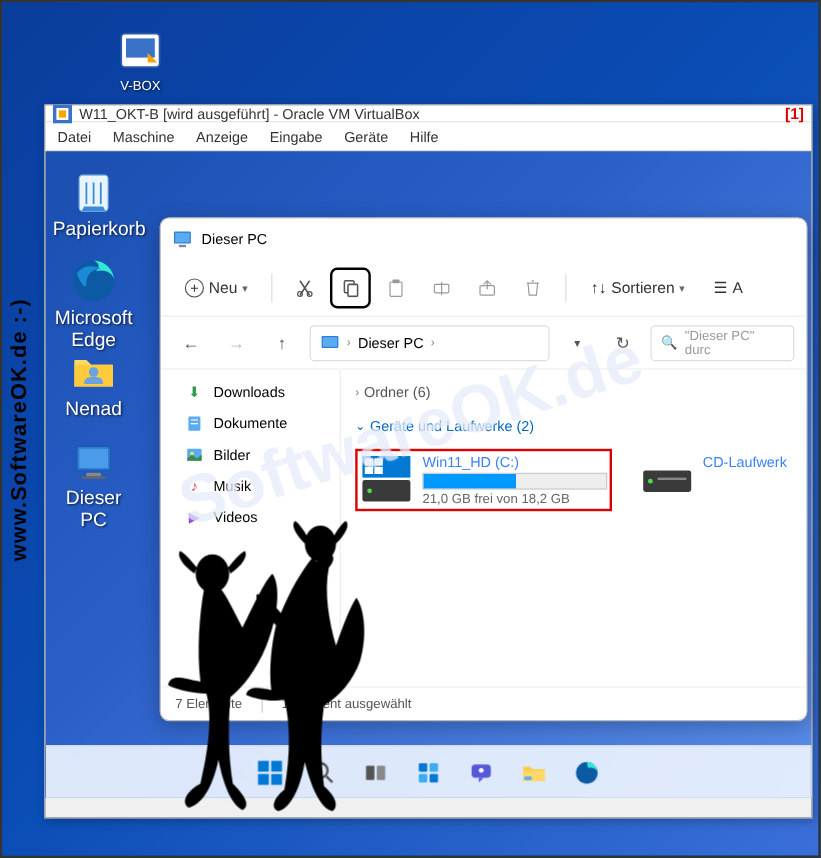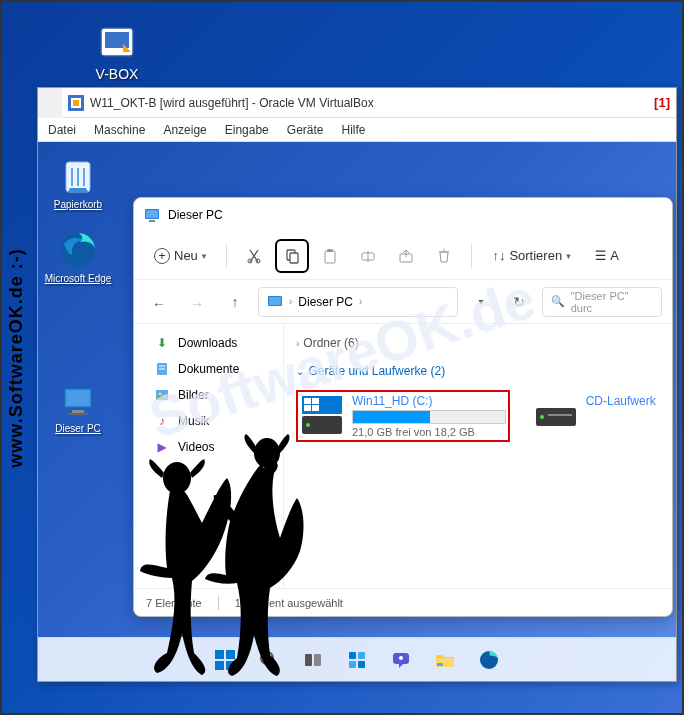--- a/index.html
+++ b/index.html
@@ -1,38 +1,38 @@
 <!DOCTYPE html>
 <html><head>
 <meta charset="utf-8">
 <style>
 * { margin: 0; padding: 0; box-sizing: border-box; font-family: 'Segoe UI', Tahoma, sans-serif; }
 body { width: 684px; height: 715px; background: #0a4db5; position: relative; overflow: hidden; border: 2px solid #333; }
 
 
 .desktop { position: absolute; inset: 0; background: linear-gradient(135deg, #0a3d9c 0%, #0a4db5 50%, #3a6fd8 100%); }
-.desktop-icon { position: absolute; width: 70px; text-align: center; color: white; font-size: 14px; cursor: pointer; }
+.desktop-icon { position: absolute; width: 70px; text-align: center; color: white; font-size: 11px; cursor: pointer; }
 .desktop-icon .icon-img { width: 40px; height: 40px; margin: 0 auto 4px; display: flex; align-items: center; justify-content: center; }
 .desktop-icon .label { text-shadow: 1px 1px 2px rgba(0,0,0,0.8); }
 
 .vbox-icon .icon-img svg { width: 36px; height: 36px; }
 
 
 .vbox-window { position: absolute; left: 35px; top: 85px; width: 640px; height: 595px; background: #f0f0f0; border: 1px solid #999; box-shadow: 2px 2px 8px rgba(0,0,0,0.3); }
-.vbox-titlebar { height: 30px; background: #fff; display: flex; align-items: center; padding: 0 6px; border-bottom: 1px solid #e0e0e0; margin-left: 24px; }
+.vbox-titlebar { height: 14px; background: #fff; display: flex; align-items: center; padding: 0 6px; border-bottom: 1px solid #e0e0e0; }
 .vbox-titlebar .vbox-logo { width: 16px; height: 16px; margin-right: 6px; }
 .vbox-titlebar .title { font-size: 12px; color: #333; flex: 1; }
 .vbox-titlebar .annotation { color: #d00; font-weight: bold; font-size: 13px; margin-left: 20px; }
 .vbox-menu { height: 24px; background: #fff; display: flex; align-items: center; padding: 0 10px; gap: 18px; font-size: 12px; color: #333; border-bottom: 1px solid #ddd; }
 .vbox-menu span { cursor: pointer; text-align: center; }
 
 .vm-content { position: relative; height: calc(100% - 54px); background: linear-gradient(135deg, #1a4fb0 0%, #2a5fc8 40%, #5a8ce8 100%); }
 
 
-.vm-desktop-icon { position: absolute; width: 68px; text-align: center; color: white; font-size: 10px; cursor: pointer; text-decoration: underline; }
+.vm-desktop-icon { position: absolute; width: 68px; text-align: center; color: white; font-size: 16px; cursor: pointer; }
 .vm-desktop-icon .icon-box { width: 40px; height: 40px; margin: 0 auto 3px; display: flex; align-items: center; justify-content: center; }
 .vm-desktop-icon .label { text-shadow: 1px 1px 2px rgba(0,0,0,0.7); }
 
 
 .explorer { position: absolute; left: 95px; top: 55px; width: 540px; height: 420px; background: #fff; border: 1px solid #bbb; border-radius: 8px; box-shadow: 0 4px 16px rgba(0,0,0,0.25); overflow: hidden; }
 .explorer-title { height: 34px; display: flex; align-items: center; padding: 0 10px; font-size: 12px; gap: 8px; }
 .explorer-title .pc-icon { width: 16px; height: 16px; }
 .explorer-toolbar { height: 48px; display: flex; align-items: center; padding: 0 10px; gap: 4px; border-bottom: 1px solid #eee; }
 .toolbar-btn { display: flex; align-items: center; gap: 4px; padding: 6px 10px; font-size: 13px; color: #333; cursor: pointer; border-radius: 4px; }
 .toolbar-btn.new { border-right: none; }
@@ -132,20 +132,31 @@
         <div class="icon-box">
           <svg viewBox="0 0 40 40">
               <circle cx="20" cy="20" r="17" fill="#0c59a4"></circle>
               <path d="M20 3 A17 17 0 0 1 37 20 C37 14 30 10 22 12 C28 6 20 3 20 3" fill="#30e8d5"></path>
               <path d="M6 14 C10 8 18 6 26 10 C20 10 14 14 14 22 C14 28 10 24 6 14" fill="#1a8ad6"></path>
             </svg>
         </div>
         <div class="label">Microsoft Edge</div>
       </div>
 
+      <div class="vm-desktop-icon" style="left:6px; top:164px;">
+        <div class="icon-box">
+          <svg viewBox="0 0 40 40">
+              <path d="M4 12 L4 32 L36 32 L36 14 L18 14 L14 10 L4 10 Z" fill="#ffd869"></path>
+              <path d="M4 14 L36 14 L36 32 L4 32 Z" fill="#ffcb3d"></path>
+              <circle cx="20" cy="20" r="4" fill="#6aa4e0"></circle>
+              <path d="M12 30 C12 25 16 24 20 24 C24 24 28 25 28 30 Z" fill="#6aa4e0"></path>
+            </svg>
+        </div>
+        <div class="label">Nenad</div>
+      </div>
 
       <div class="vm-desktop-icon" style="left:6px; top:238px;">
         <div class="icon-box">
           <svg viewBox="0 0 40 40">
               <rect x="6" y="8" width="28" height="20" rx="2" fill="#2a7cd4" stroke="#1a5ca8"></rect>
               <rect x="8" y="10" width="24" height="16" fill="#4a9ce8"></rect>
               <rect x="14" y="30" width="12" height="3" fill="#888"></rect>
               <rect x="10" y="33" width="20" height="2" fill="#666"></rect>
             </svg>
         </div>

